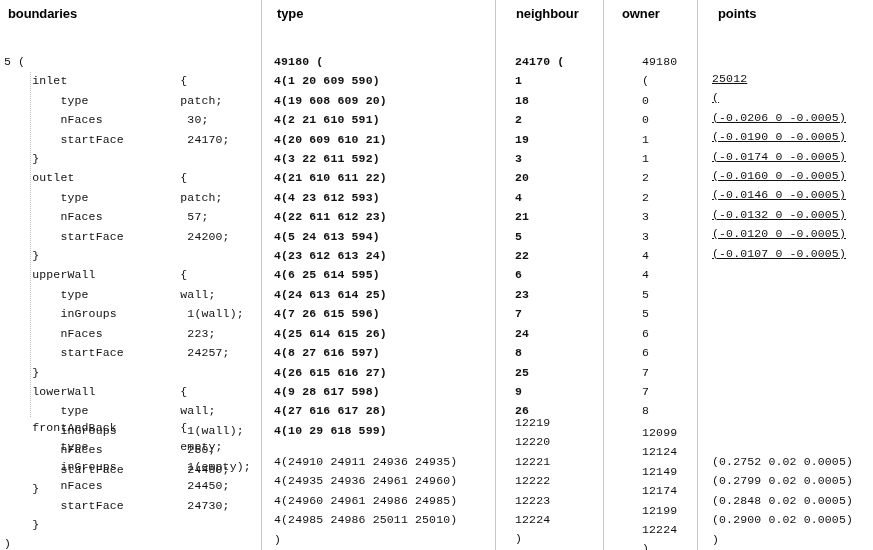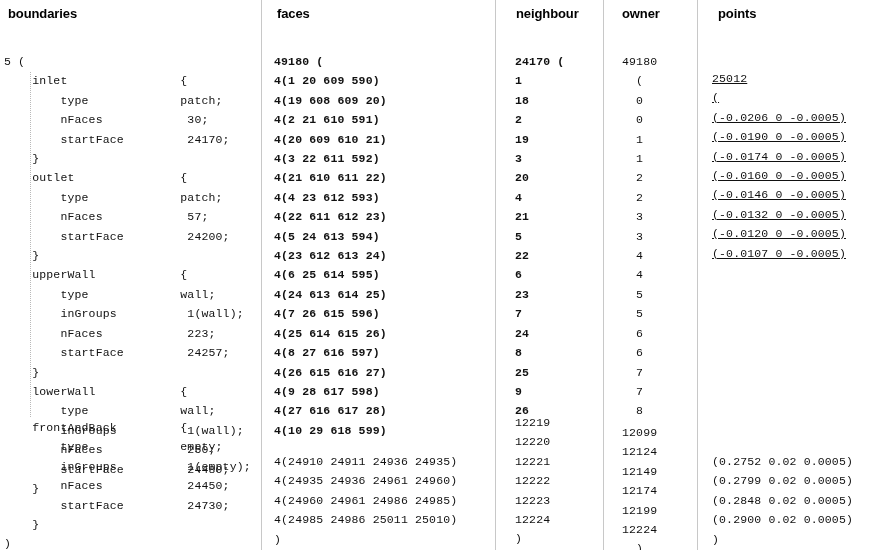--- a/index.html
+++ b/index.html
@@ -69,21 +69,21 @@
 
 <div class="sheet">
 
   <div class="col-rule" style="left:261px;"></div>
   <div class="col-rule" style="left:495px;"></div>
   <div class="col-rule" style="left:603px;"></div>
   <div class="col-rule" style="left:697px;"></div>
 
   <div class="col-head" style="left:8px;">boundaries</div>
 
-  <div class="col-head" style="left:277px;">faces</div>
+  <div class="col-head" style="left:277px;">type</div>
 
   <div class="col-head" style="left:516px;text-align:right;">neighbour</div>
 
   <div class="col-head" style="left:622px;">owner</div>
 
   <div class="col-head" style="left:718px;">points</div>
 
   <div class="col" style="left:0; width:261px;">
     <div class="indent-guide" style="left:30px; top:72px; height:345px;"></div>
     <div class="code" style="left:4px; top:52px;">5 (
@@ -168,21 +168,21 @@
 26</div>
     <div class="code" style="left:19px; top:413px;">12219
 12220
 12221
 12222
 12223
 12224
 )</div>
   </div>
 
-  <div class="col" style="left:604px; width:93px;text-align:center;">
+  <div class="col" style="left:624px; width:93px;">
     <div class="code" style="left:18px; top:52px;">49180
 (
 0
 0
 1
 1
 2
 2
 3
 3

